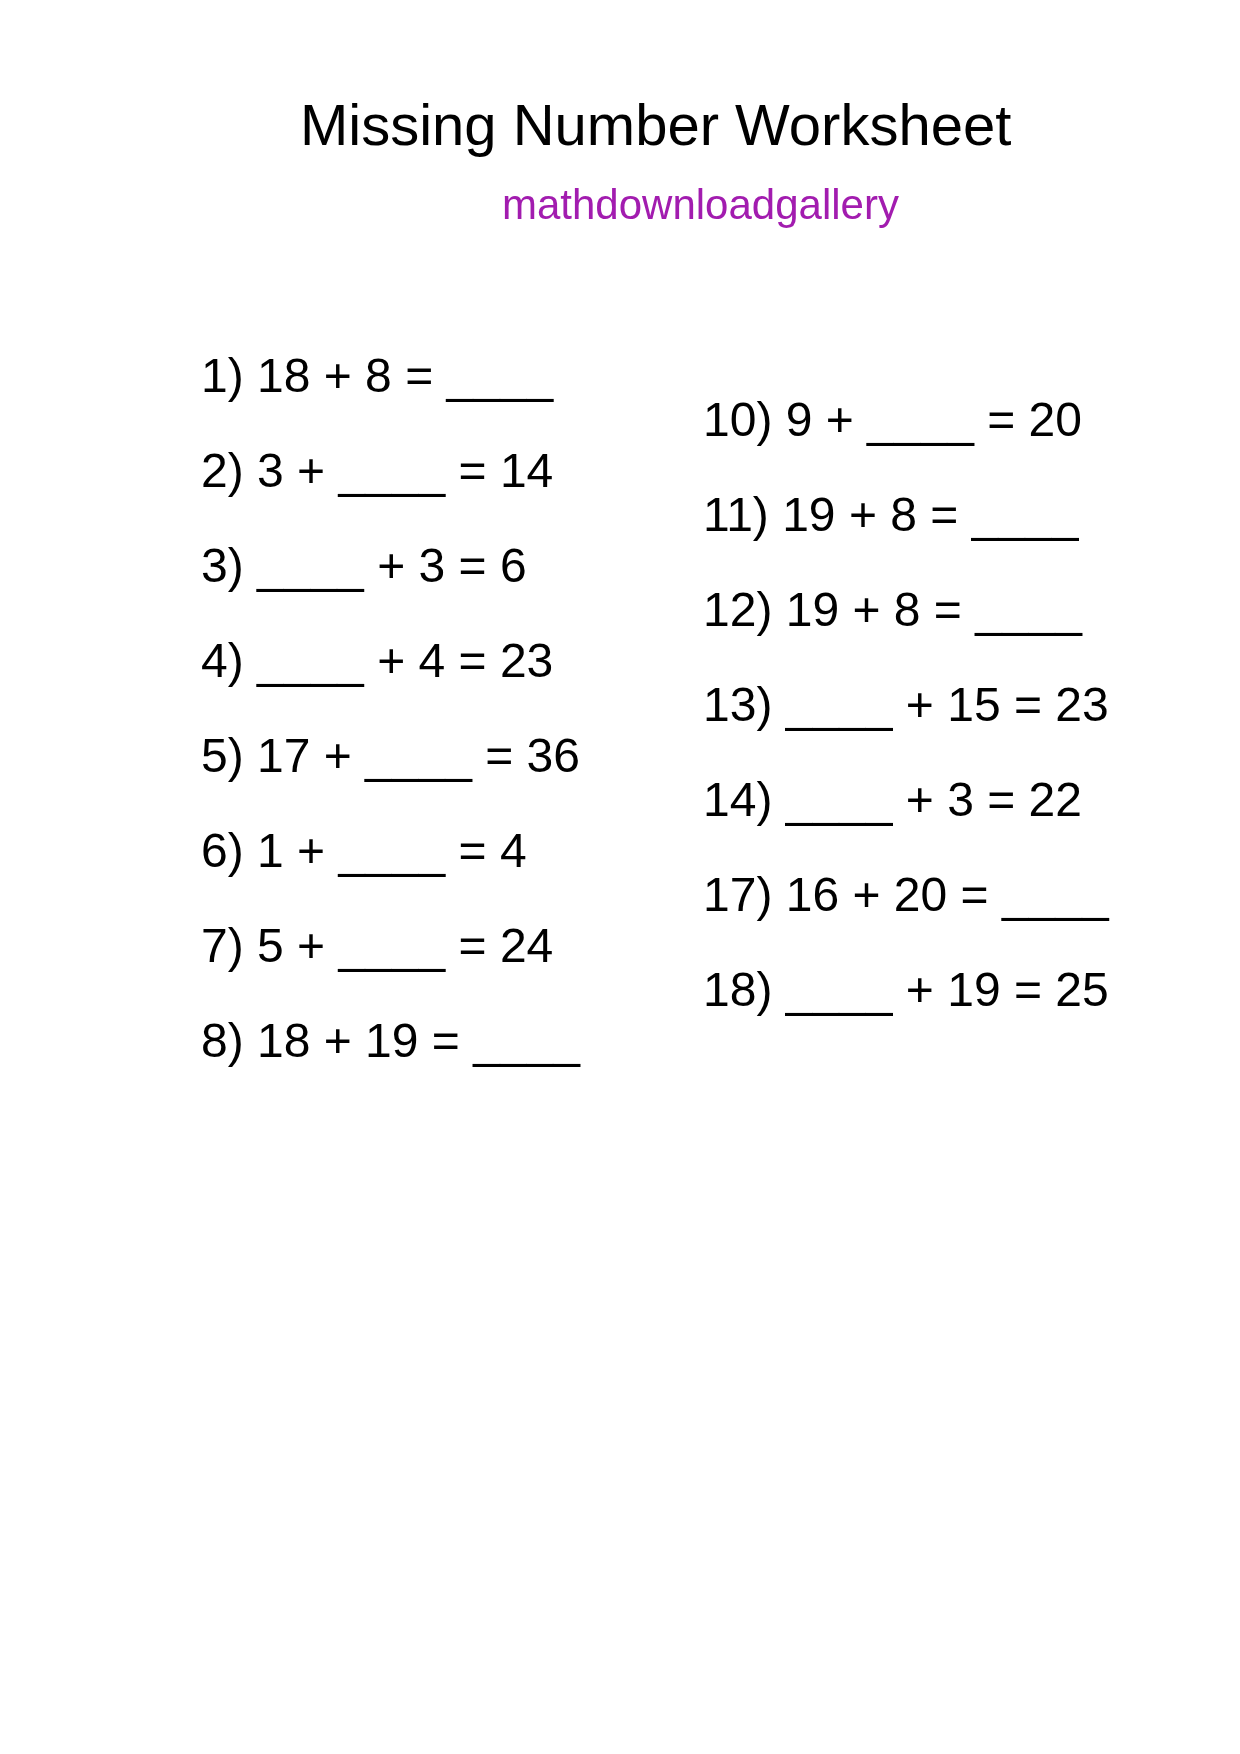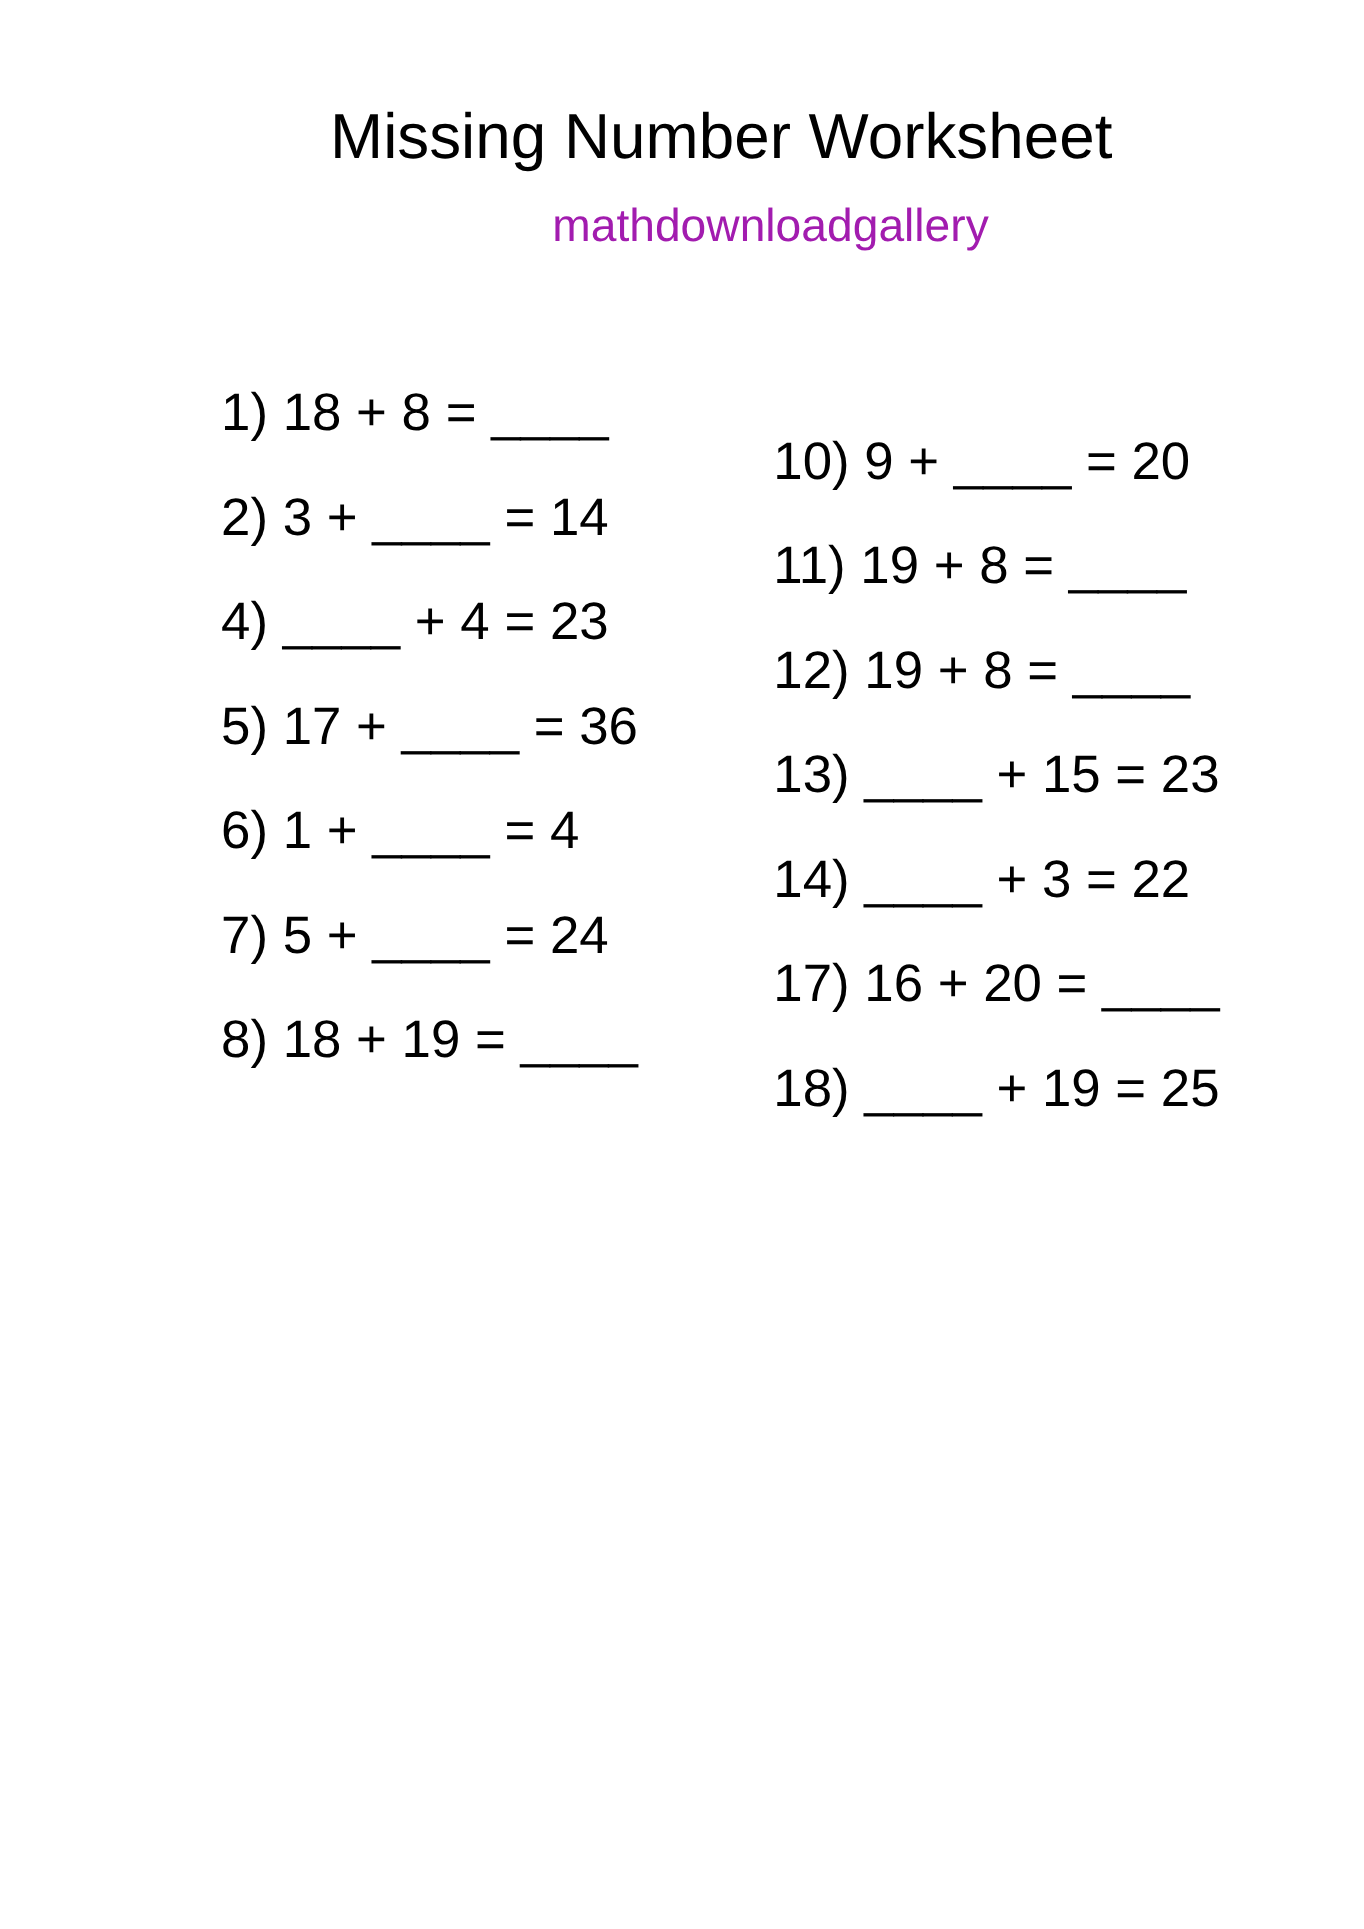--- a/index.html
+++ b/index.html
@@ -50,20 +50,21 @@
 <body>
 
 <div>
 
   <div class="page-title">Missing Number Worksheet</div>
   <div class="page-subtitle">mathdownloadgallery</div>
 
   <div class="column col-left">
     <div class="problem">1) 18 + 8 = ____</div>
     <div class="problem">2) 3 + ____ = 14</div>
+    <div class="problem">3) ____ + 3 = 6</div>
     <div class="problem">4) ____ + 4 = 23</div>
     <div class="problem">5) 17 + ____ = 36</div>
     <div class="problem">6) 1 + ____ = 4</div>
     <div class="problem">7) 5 + ____ = 24</div>
     <div class="problem">8) 18 + 19 = ____</div>
   </div>
 
   <div class="column col-right">
     <div class="problem">10) 9 + ____ = 20</div>
     <div class="problem">11) 19 + 8 = ____</div>

